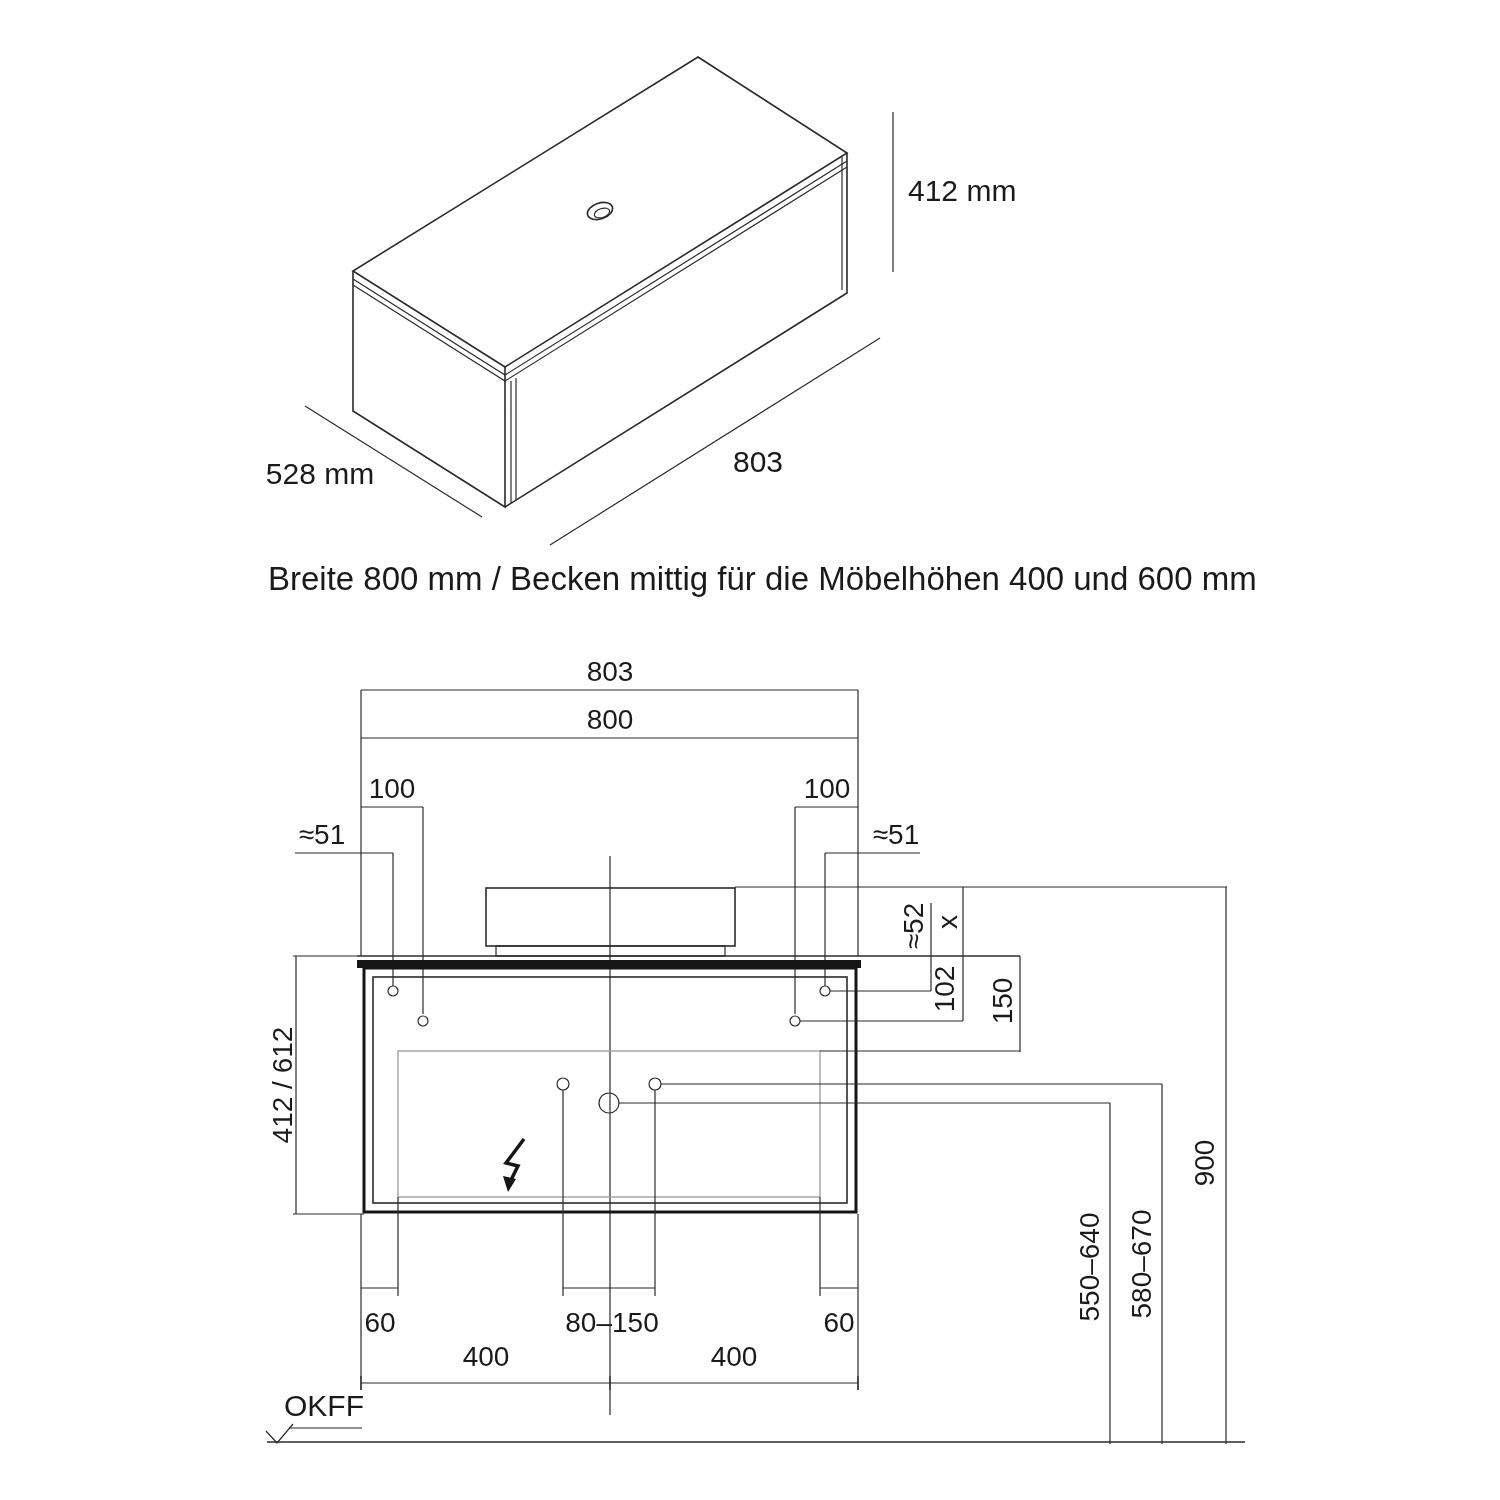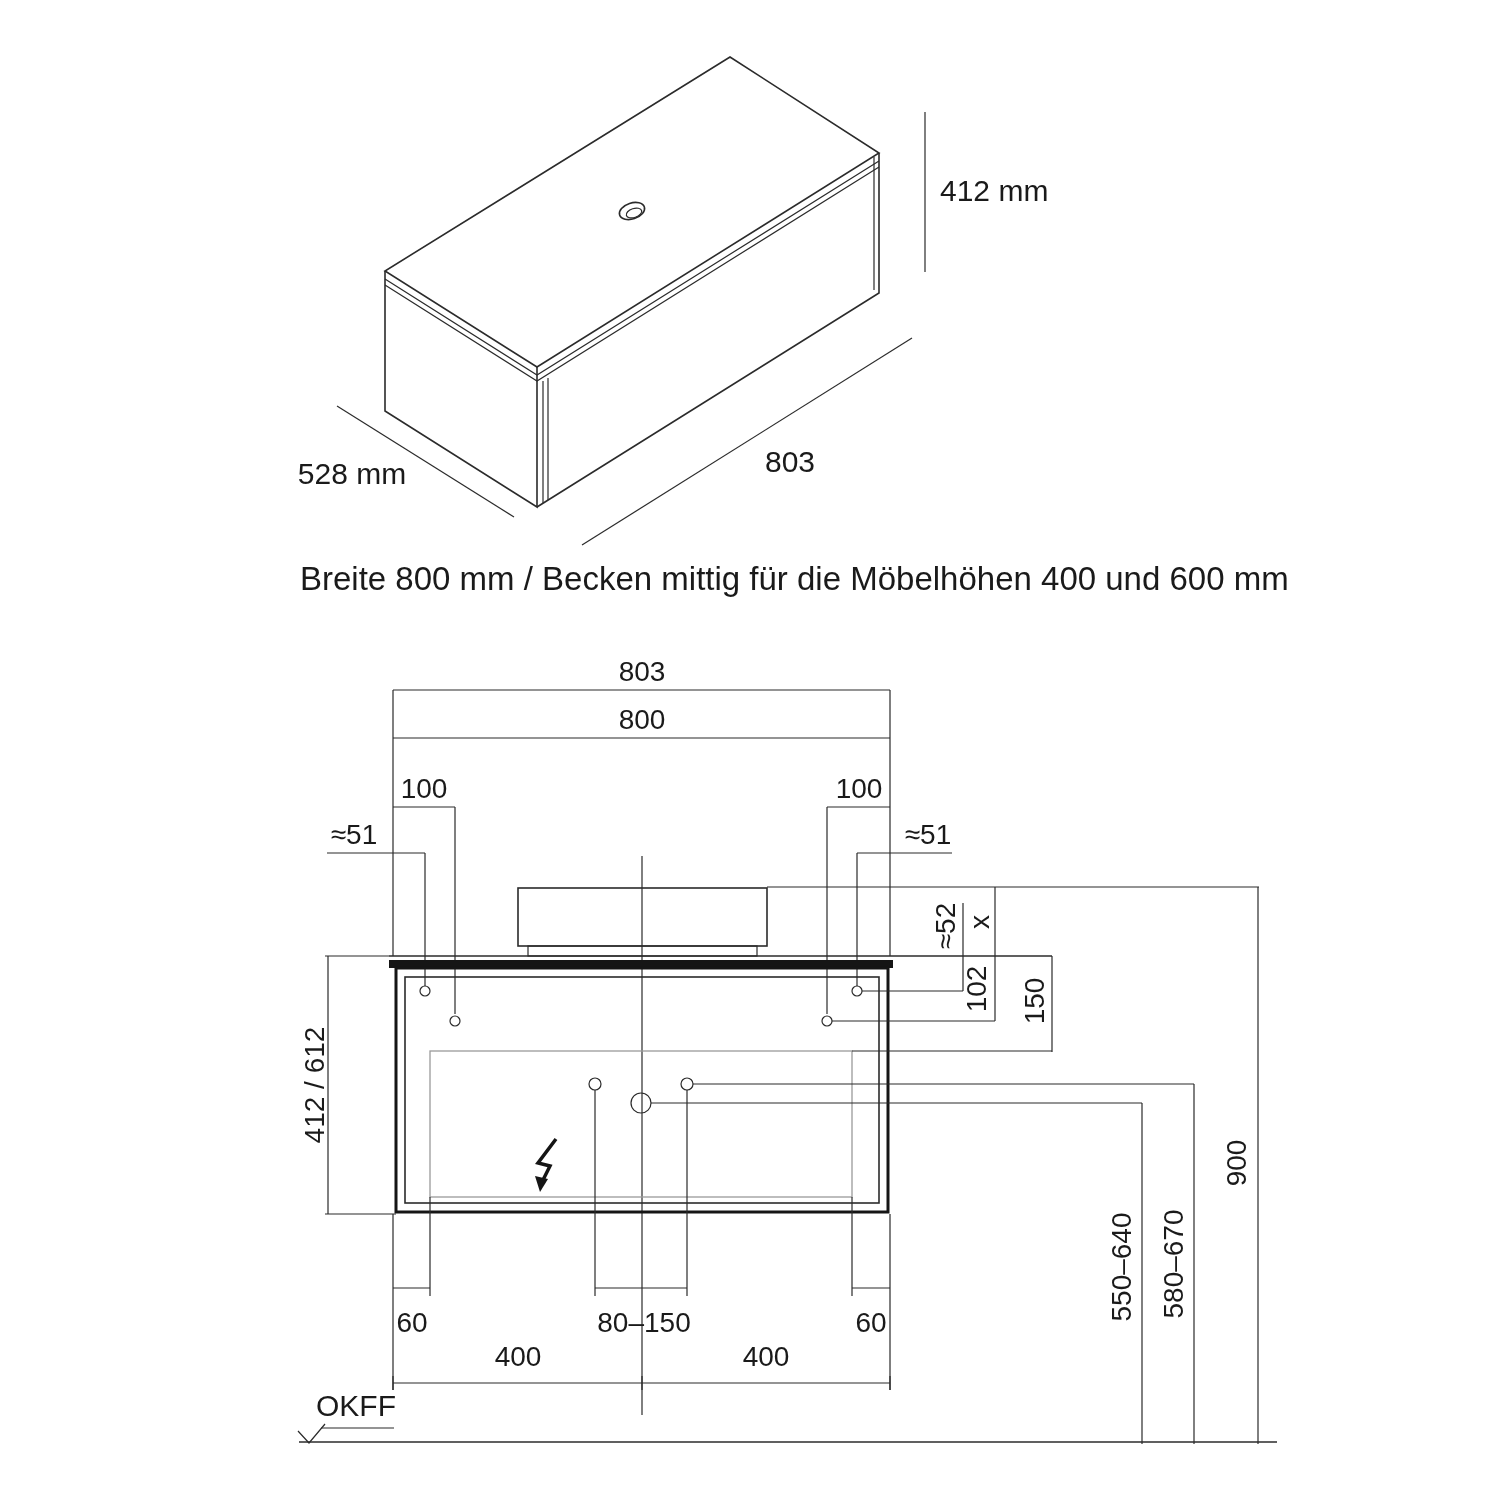--- a/index.html
+++ b/index.html
@@ -1,17 +1,17 @@
 <!DOCTYPE html>
 <html><head>
 <meta charset="utf-8">
 <style>
   html,body{margin:0;padding:0;background:#ffffff;}
   .stage{width:1384px;height:1500px;position:relative;background:#ffffff;
-         font-family:"Liberation Sans", sans-serif;padding-left:32px;}
+         font-family:"Liberation Sans", sans-serif;}
   svg{display:block;}
   text{fill:#1a1a1a;font-family:"Liberation Sans", sans-serif;}
   .dim{font-size:28px;}
   .dim-lg{font-size:30px;}
   .caption{font-size:33px;}
   .thin{stroke:#2b2b2b;stroke-width:1.2;fill:none;}
   .med{stroke:#2b2b2b;stroke-width:1.6;fill:none;}
   .thick{stroke:#151515;stroke-width:3;fill:none;}
   .heavy{stroke:#151515;stroke-width:8;fill:none;}
   .gray{stroke:#9a9a9a;stroke-width:1.3;fill:none;}

